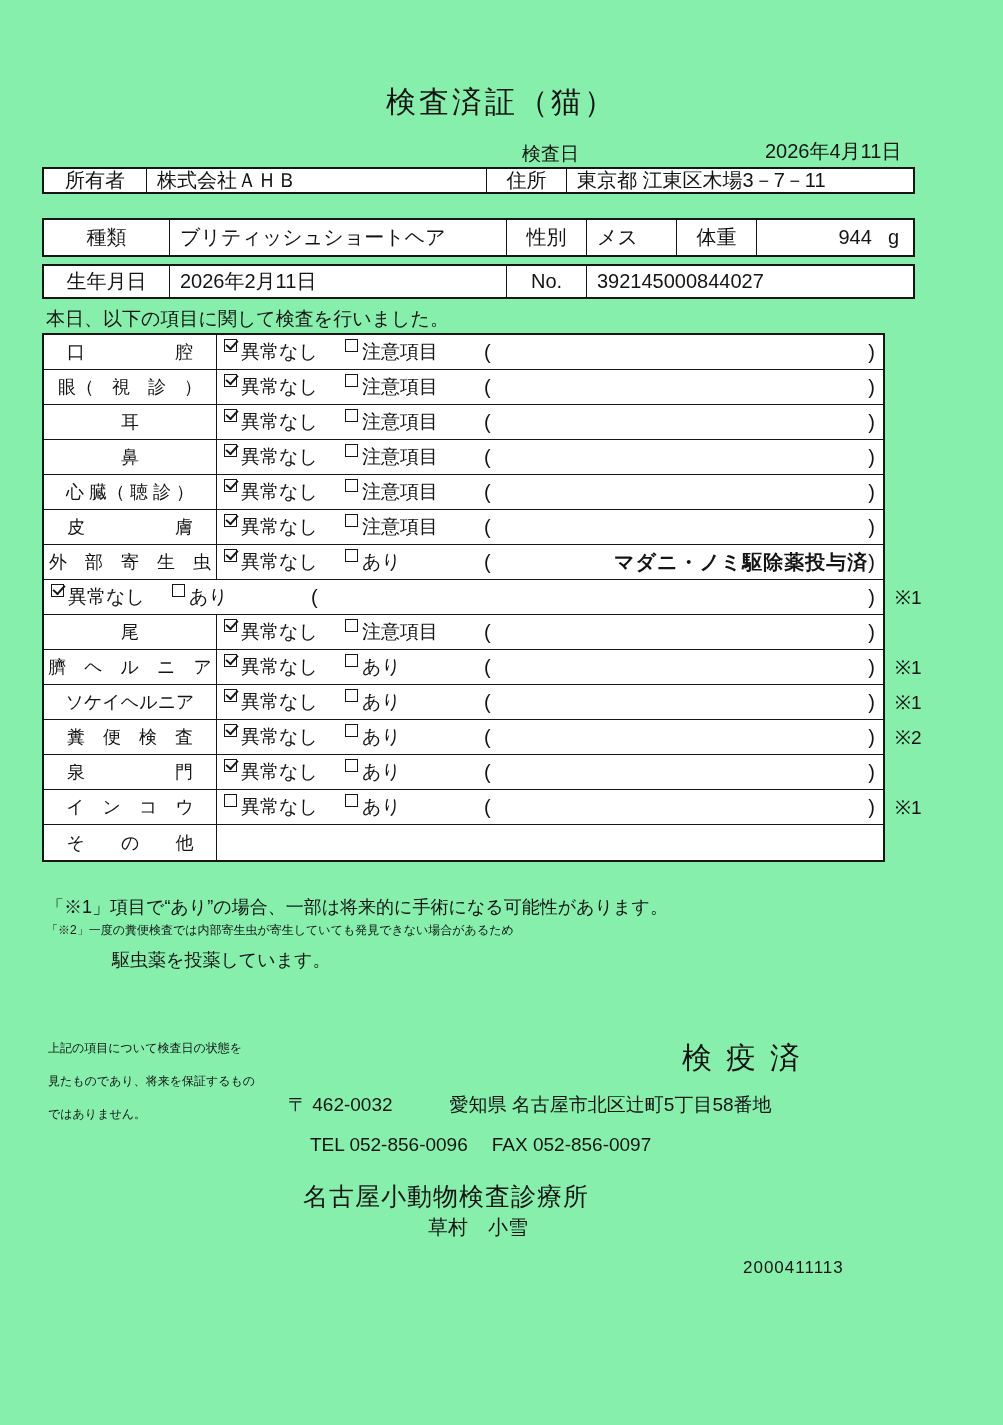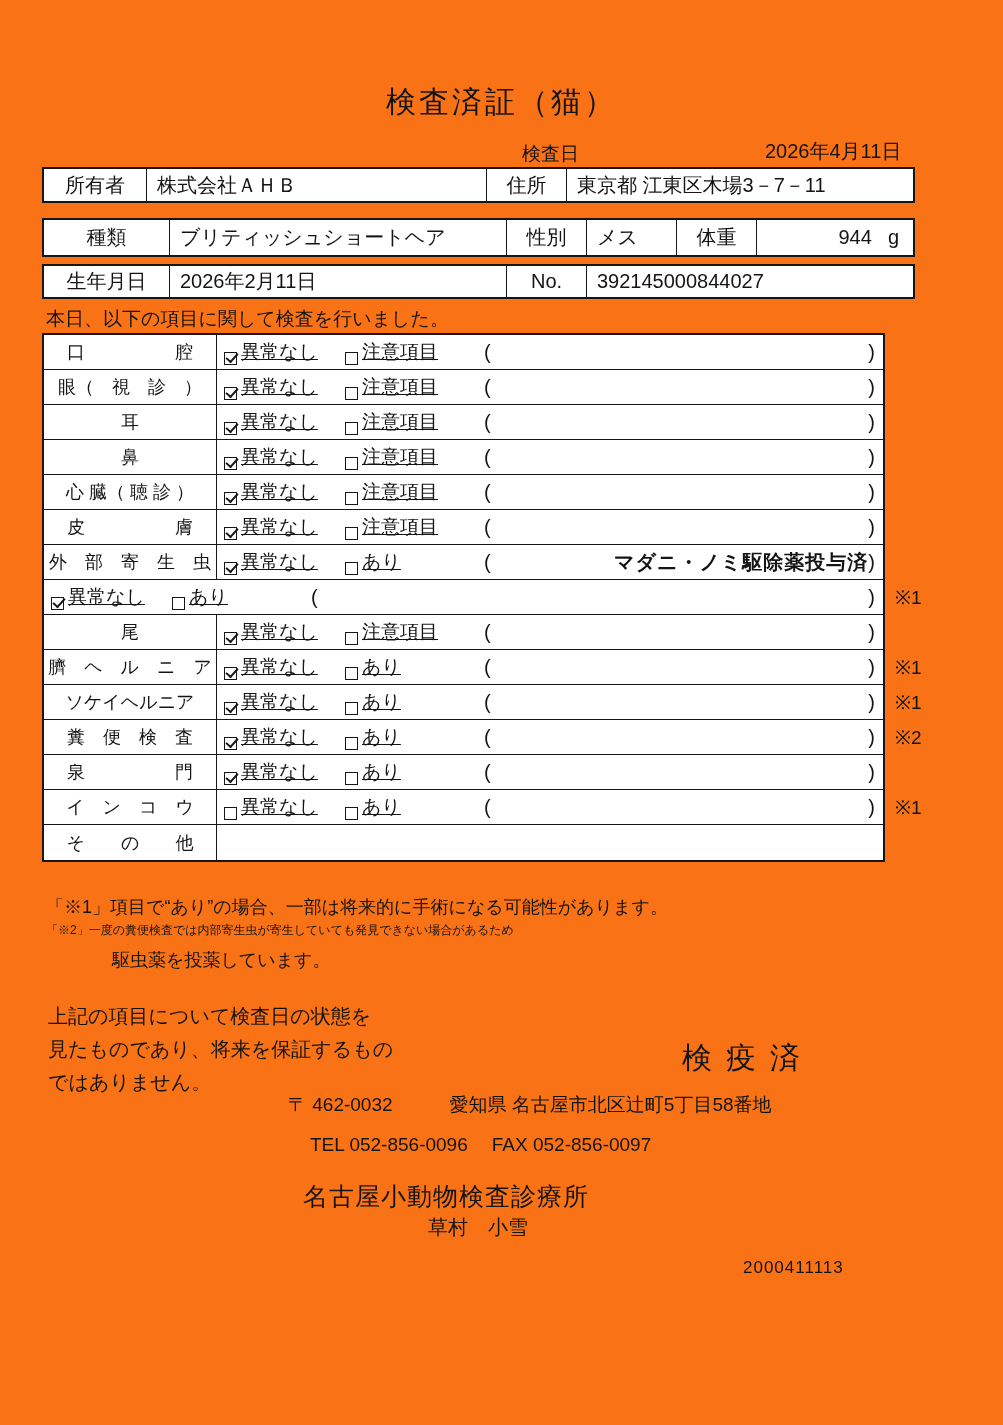--- a/index.html
+++ b/index.html
@@ -1,61 +1,61 @@
 <!DOCTYPE html>
 <html><head>
 <meta charset="utf-8">
 <style>
   * { margin:0; padding:0; box-sizing:border-box; }
   html,body { background:#d8d8d8; }
   .page {
-    position:relative; width:1003px; height:1425px; background:#f97316;
+    position:relative; width:1003px; height:1425px; background:#86efac;
     font-family:"Liberation Sans", sans-serif; color:#141414; margin:0 auto;
     overflow:hidden;
   }
   .abs { position:absolute; }
   .title { top:82px; left:0; width:100%; text-align:center; font-size:30px; letter-spacing:3px; }
   .date-label { top:141px; left:522px; font-size:19px; }
   .date-value { top:138px; left:765px; font-size:20px; }
 
   .info-table { display:flex; border:2px solid #161616; background:#fff; }
   .info-cell { border-right:1.6px solid #161616; display:flex; align-items:center; font-size:20px; overflow:hidden; white-space:nowrap; }
   .info-cell:last-child { border-right:none; }
   .lab { justify-content:center; }
   .val { padding-left:10px; }
-  .t1 { top:167px; left:42px; width:873px; height:36px; }
+  .t1 { top:167px; left:42px; width:873px; height:27px; }
   .t2a { top:218px; left:42px; width:873px; height:39px; }
   .t2b { top:264px; left:42px; width:873px; height:35px; }
   .w103 { width:103px; } .w340 { width:340px; } .w80 { width:80px; }
   .w106 { width:126px; } .w337 { width:337px; } .w90 { width:90px; }
   .flex1 { flex:1; }
   .weight-val { justify-content:flex-end; gap:16px; padding-right:14px; }
 
   .intro { top:306px; left:46px; font-size:19px; }
 
   .exam-table { top:333px; left:42px; width:843px; border:2px solid #161616; background:#fff; }
   .exam-row { display:flex; align-items:stretch; height:35px; border-bottom:1.6px solid #161616; position:relative; }
   .exam-row:last-child { border-bottom:none; }
   .exam-label { width:173px; border-right:1.6px solid #161616; display:flex; align-items:center; justify-content:center; font-size:18px; white-space:pre; overflow:hidden; }
   .exam-body { flex:1; display:flex; align-items:center; padding-left:7px; font-size:19px; }
-  .cb { display:flex; align-items:flex-end; cursor:default;text-decoration:underline; }
+  .cb { display:flex; align-items:flex-start; cursor:default; }
   .cb1 { width:121px; }
   .cb2 { width:139px; }
   .box { width:13px; height:13px; border:1.7px solid #161616; display:inline-block; position:relative; margin-right:4px; flex:none; background:#fff; }
   .box.checked::after { content:""; position:absolute; left:1px; top:0px; width:10px; height:5px; border-left:2px solid #161616; border-bottom:2px solid #161616; transform:rotate(-48deg); }
   .paren { font-size:20px; }
   .pclose { margin-right:8px; }
   .note { flex:1; text-align:right; font-size:20px; font-weight:600; letter-spacing:1px; white-space:nowrap; overflow:hidden; }
   .mark { position:absolute; left:851px; top:0; height:100%; display:flex; align-items:center; font-size:19px; white-space:nowrap; }
 
   .fn1 { top:895px; left:46px; font-size:18px; }
   .fn2 { top:922px; left:46px; font-size:12px; }
   .fn3 { top:948px; left:112px; font-size:18px; }
 
-  .disc { top:1000px; left:48px; font-size:20px; line-height:33px; }
+  .disc { top:1032px; left:48px; font-size:12px; line-height:33px; }
   .stamp { top:1038px; left:682px; font-size:30px; letter-spacing:14px; white-space:nowrap; }
 
   .postal-line { top:1092px; left:288px; font-size:19px; display:flex; gap:57px; white-space:nowrap; }
   .tel-line { top:1134px; left:310px; font-size:19px; display:flex; gap:24px; white-space:nowrap; }
   .clinic-name { top:1180px; left:303px; font-size:25px; letter-spacing:1px; }
   .vet-name { top:1214px; left:428px; font-size:20px; }
   .serial { top:1258px; left:743px; font-size:17px; letter-spacing:1px; }
 </style>
 </head>
 <body>

